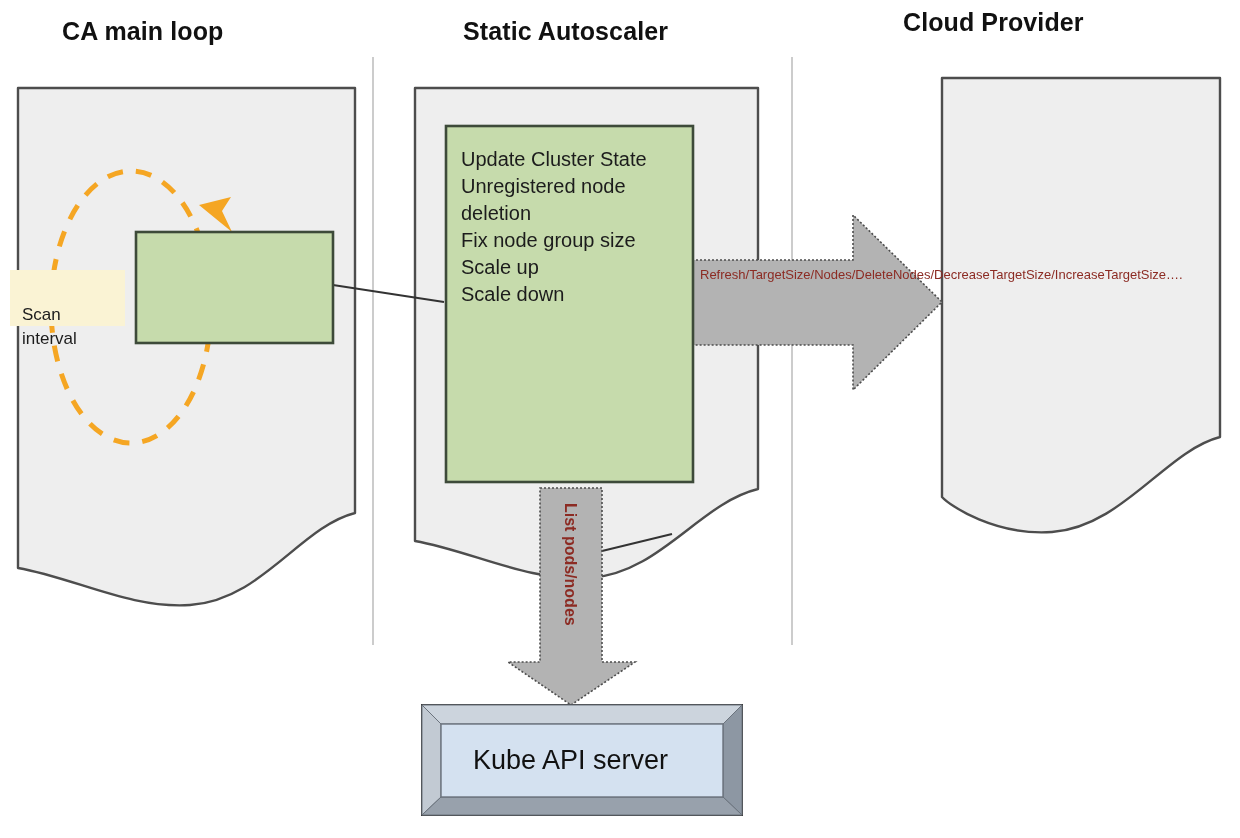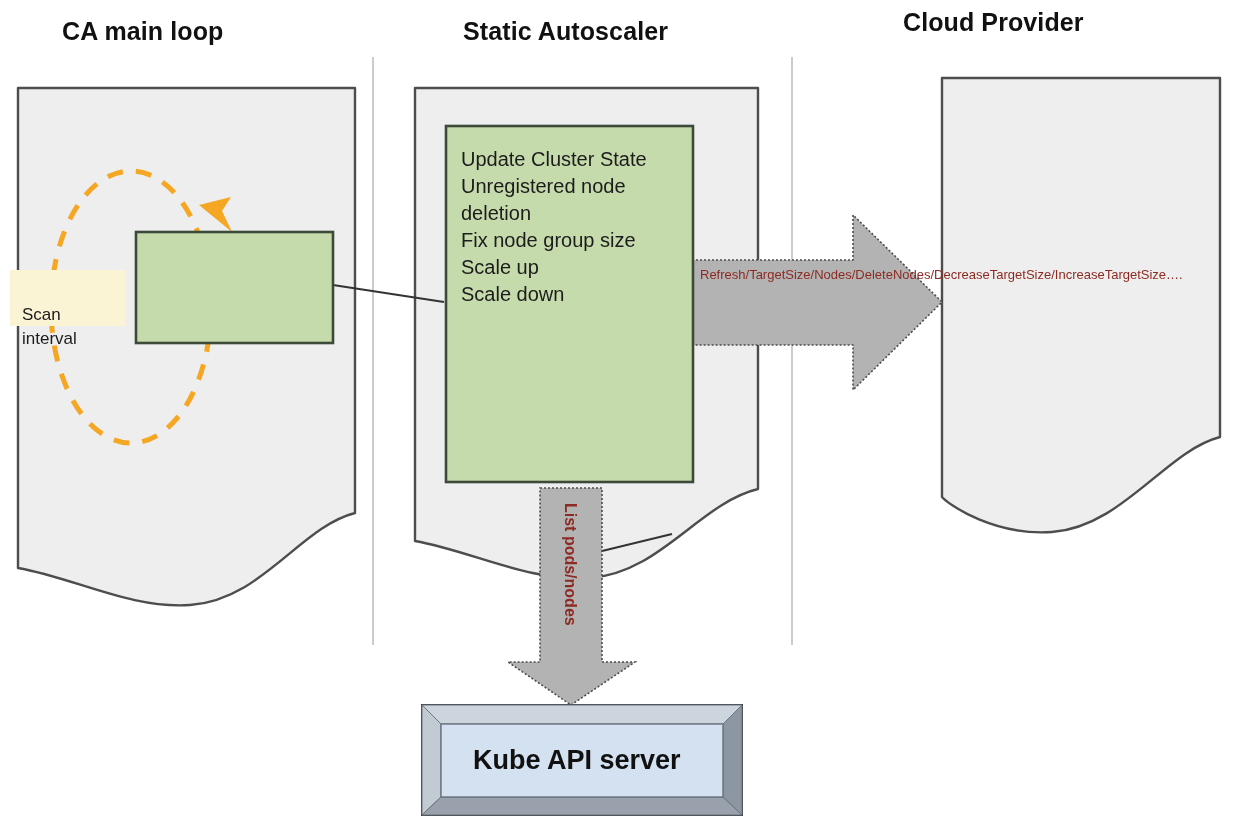--- a/index.html
+++ b/index.html
@@ -95,15 +95,15 @@
 Unregistered node
 deletion
 Fix node group size
 Scale up
 Scale down</div>
 
   <div class="arrowlabel" style="left:700px;top:267px;width:196px;">Refresh/TargetSize/Nodes/DeleteNodes/DecreaseTargetSize/IncreaseTargetSize….</div>
 
   <div class="vlabel" style="left:579px;top:503px;transform:rotate(90deg);">List pods/nodes</div>
 
-  <div class="kubetext" style="left:473px;top:745px;font-weight:bold;">Kube API server</div>
+  <div class="kubetext" style="left:473px;top:745px;">Kube API server</div>
 
 </div>
 
 </body></html>

